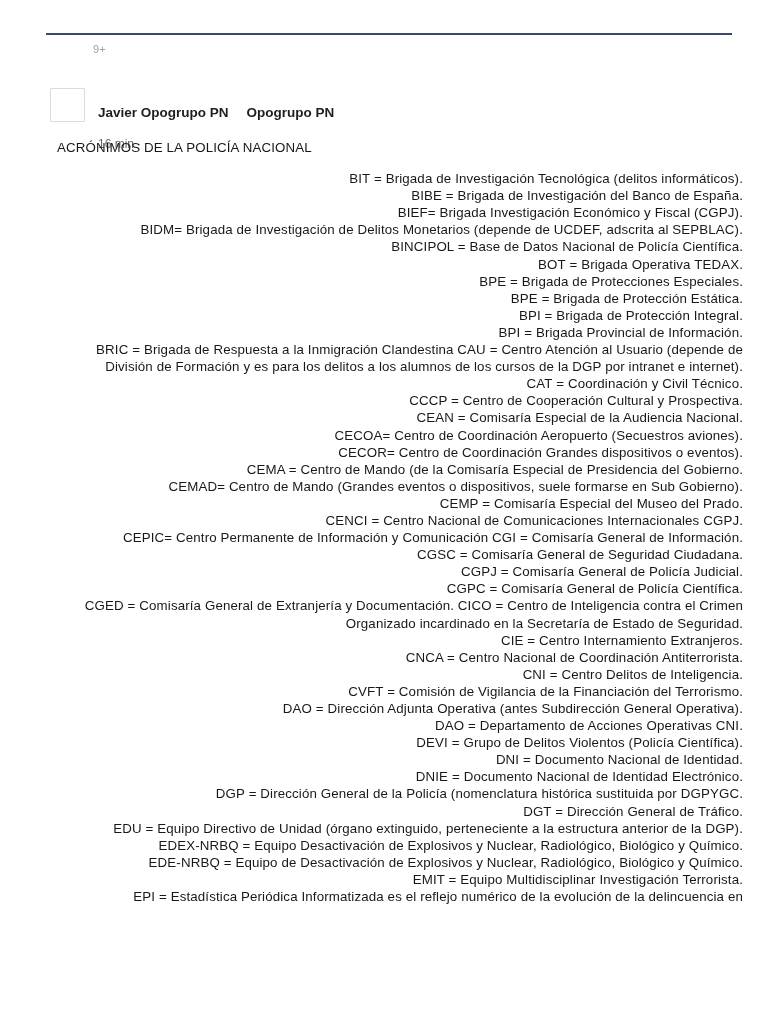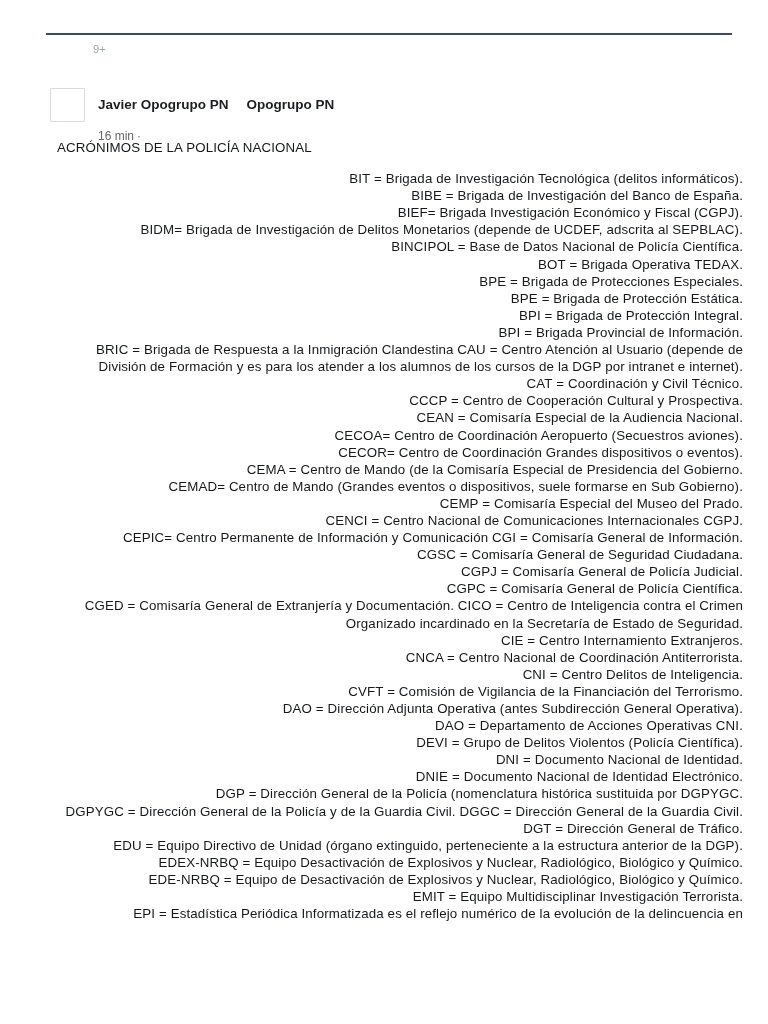--- a/index.html
+++ b/index.html
@@ -69,21 +69,21 @@
     width: 35px;
     height: 34px;
     box-sizing: border-box;
     border: 1px solid #d8dadf;
     background: #ffffff;
     border-radius: 1px;
   }
   .header-text {
     position: absolute;
     left: 48px;
-    top: 8px;
+    top: 16px;
     right: 0;
   }
   .name-line {
     display: block;
     white-space: nowrap;
     font-size: 13.5px;
     line-height: 17px;
     height: 17px;
   }
   .author-name {
@@ -170,21 +170,21 @@
         <span class="entry">BIT = Brigada de Investigación Tecnológica (delitos informáticos).</span>
         <span class="entry">BIBE = Brigada de Investigación del Banco de España.</span>
         <span class="entry">BIEF= Brigada Investigación Económico y Fiscal (CGPJ).</span>
         <span class="entry">BIDM= Brigada de Investigación de Delitos Monetarios (depende de UCDEF, adscrita al SEPBLAC).</span>
         <span class="entry">BINCIPOL = Base de Datos Nacional de Policía Científica.</span>
         <span class="entry">BOT = Brigada Operativa TEDAX.</span>
         <span class="entry">BPE = Brigada de Protecciones Especiales.</span>
         <span class="entry">BPE = Brigada de Protección Estática.</span>
         <span class="entry">BPI = Brigada de Protección Integral.</span>
         <span class="entry">BPI = Brigada Provincial de Información.</span>
-        <span class="entry">BRIC = Brigada de Respuesta a la Inmigración Clandestina CAU = Centro Atención al Usuario (depende de División de Formación y es para los atender a los alumnos de los cursos de la DGP por intranet e internet).</span>
+        <span class="entry">BRIC = Brigada de Respuesta a la Inmigración Clandestina CAU = Centro Atención al Usuario (depende de División de Formación y es para los delitos a los alumnos de los cursos de la DGP por intranet e internet).</span>
         <span class="entry">CAT = Coordinación y Civil Técnico.</span>
         <span class="entry">CCCP = Centro de Cooperación Cultural y Prospectiva.</span>
         <span class="entry">CEAN = Comisaría Especial de la Audiencia Nacional.</span>
         <span class="entry">CECOA= Centro de Coordinación Aeropuerto (Secuestros aviones).</span>
         <span class="entry">CECOR= Centro de Coordinación Grandes dispositivos o eventos).</span>
         <span class="entry">CEMA = Centro de Mando (de la Comisaría Especial de Presidencia del Gobierno.</span>
         <span class="entry">CEMAD= Centro de Mando (Grandes eventos o dispositivos, suele formarse en Sub Gobierno).</span>
         <span class="entry">CEMP = Comisaría Especial del Museo del Prado.</span>
         <span class="entry">CENCI = Centro Nacional de Comunicaciones Internacionales CGPJ.</span>
         <span class="entry">CEPIC= Centro Permanente de Información y Comunicación CGI = Comisaría General de Información.</span>
@@ -195,21 +195,20 @@
         <span class="entry">CIE = Centro Internamiento Extranjeros.</span>
         <span class="entry">CNCA = Centro Nacional de Coordinación Antiterrorista.</span>
         <span class="entry">CNI = Centro Delitos de Inteligencia.</span>
         <span class="entry">CVFT = Comisión de Vigilancia de la Financiación del Terrorismo.</span>
         <span class="entry">DAO = Dirección Adjunta Operativa (antes Subdirección General Operativa).</span>
         <span class="entry">DAO = Departamento de Acciones Operativas CNI.</span>
         <span class="entry">DEVI = Grupo de Delitos Violentos (Policía Científica).</span>
         <span class="entry">DNI = Documento Nacional de Identidad.</span>
         <span class="entry">DNIE = Documento Nacional de Identidad Electrónico.</span>
         <span class="entry">DGP = Dirección General de la Policía (nomenclatura histórica sustituida por DGPYGC.</span>
-        <span class="entry">DGPYGC = Dirección General de la Policía y de la Guardia Civil. DGGC = Dirección General de la Guardia Civil.</span>
         <span class="entry">DGT = Dirección General de Tráfico.</span>
         <span class="entry">EDU = Equipo Directivo de Unidad (órgano extinguido, perteneciente a la estructura anterior de la DGP).</span>
         <span class="entry">EDEX-NRBQ = Equipo Desactivación de Explosivos y Nuclear, Radiológico, Biológico y Químico.</span>
         <span class="entry">EDE-NRBQ = Equipo de Desactivación de Explosivos y Nuclear, Radiológico, Biológico y Químico.</span>
         <span class="entry">EMIT = Equipo Multidisciplinar Investigación Terrorista.</span>
         <span class="entry">EPI = Estadística Periódica Informatizada es el reflejo numérico de la evolución de la delincuencia en</span>
       </div>
   </div>
 
 </div>

